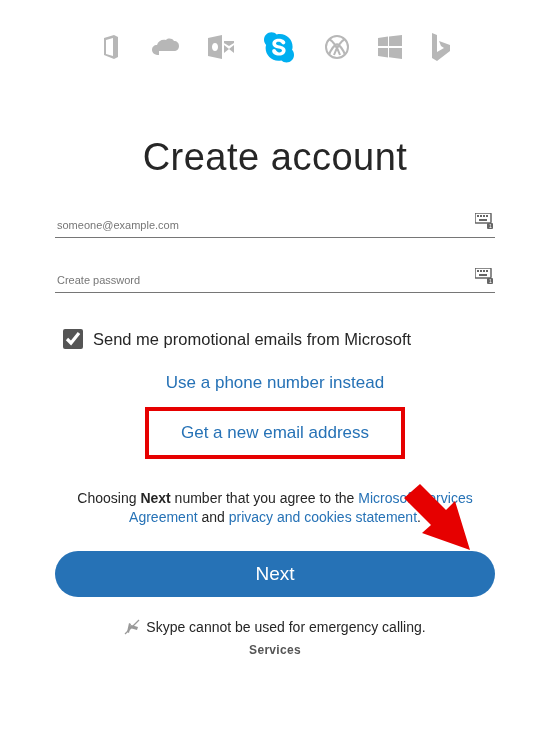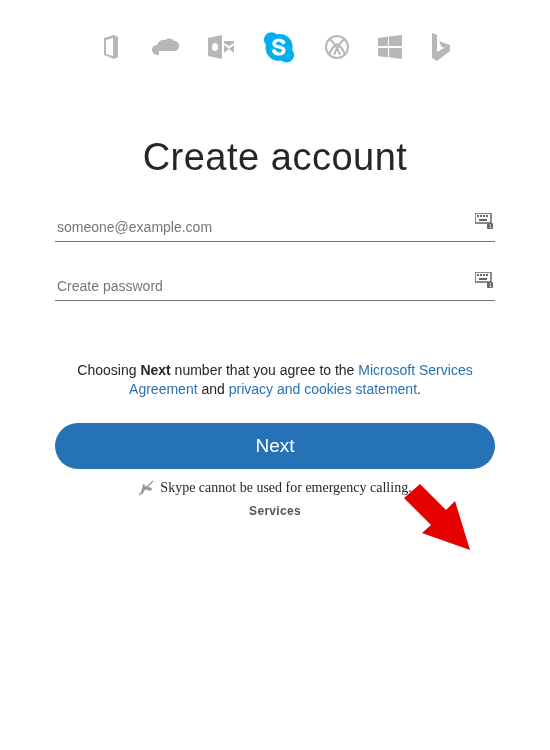--- a/index.html
+++ b/index.html
@@ -44,21 +44,21 @@
   }
   .field {
     width: 100%;
     position: relative;
     margin-bottom: 30px;
   }
   .field input {
     width: 100%;
     border: none;
     border-bottom: 1px solid #767676;
-    font-size: 14px;
+    font-size: 11px;
     padding: 6px 28px 6px 2px;
     outline: none;
     background: transparent;
     color: #222;
   }
   .field input::placeholder { color: #767676; }
   .field .kb-icon {
     position: absolute;
     right: 2px;
     top: 0;
@@ -116,24 +116,23 @@
     color: #fff;
     font-size: 19px;
     border: none;
     margin-top: 24px;
     cursor: pointer;
   }
   .emergency {
     display: flex;
     align-items: center;
     justify-content: center;
-    margin-top: 11px;
+    margin-top: 22px;
     color: #262626;
     font-size: 14px;
-    font-family: Liberation Serif, serif;
   }
   .emergency svg { margin-right: 6px; }
   .ms-footer {
     text-align: center;
     font-size: 12px;
     font-weight: 600;
     color: #555;
     margin-top: 8px;
     letter-spacing: 0.3px;
   }
@@ -215,21 +214,31 @@
           <rect x="5" y="2" width="2" height="2"></rect>
           <rect x="8" y="2" width="2" height="2"></rect>
           <rect x="11" y="2" width="2" height="2"></rect>
           <rect x="4" y="6" width="8" height="2"></rect>
           <rect x="12" y="10" width="6" height="6" rx="1"></rect>
           <text x="14" y="15" font-size="5" fill="#fff">1</text>
         </svg>
     </span>
   </div>
 
-
+  <div class="promo">
+    <input type="checkbox" checked="" id="pc" style="">
+    <label for="pc">Send me promotional emails from Microsoft</label>
+  </div>
+
+  <div class="links">
+    <a class="link-phone">Use a phone number instead</a>
+    <span class="boxed">
+      <a class="link-email">Get a new email address</a>
+    </span>
+  </div>
 
   <div class="agree">
     <span>Choosing </span><span class="bold">Next</span><span> number that you agree to the </span><a>Microsoft Services Agreement</a><span> and </span><a>privacy and cookies statement</a><span>.</span>
   </div>
 
   <button class="next-btn">Next</button>
 
   <div class="emergency">
     <svg width="16" height="16" viewBox="0 0 16 16" fill="#999">
         <path d="M3 13l2-9 2 1-2 9zM7 6l7 2-1 3-7-2z"></path>

